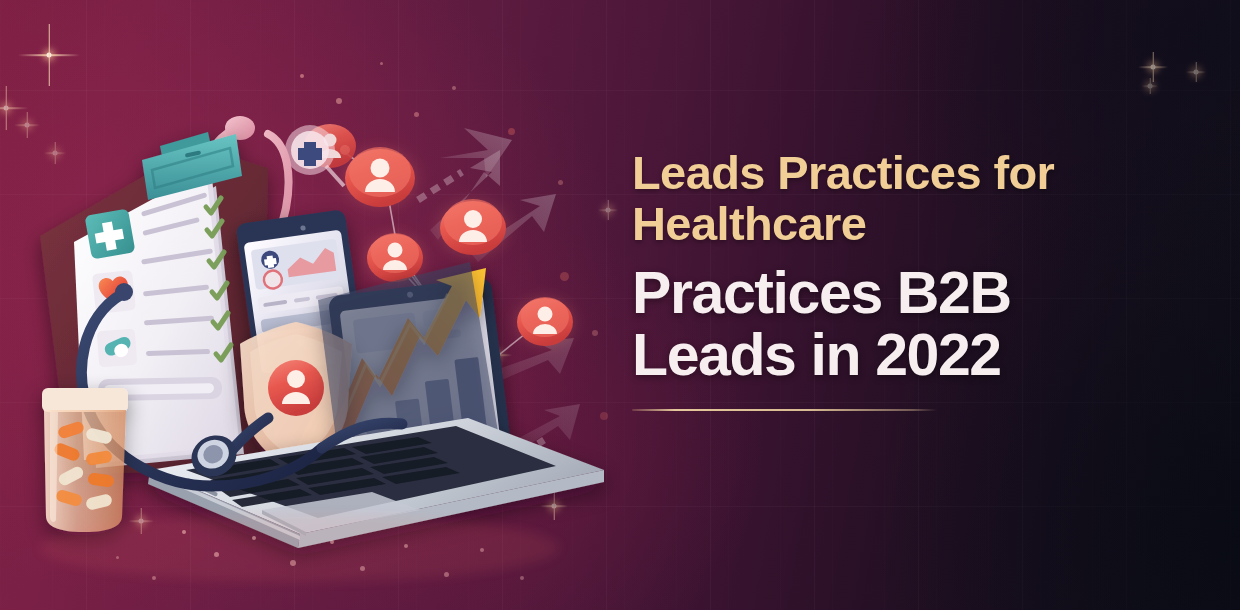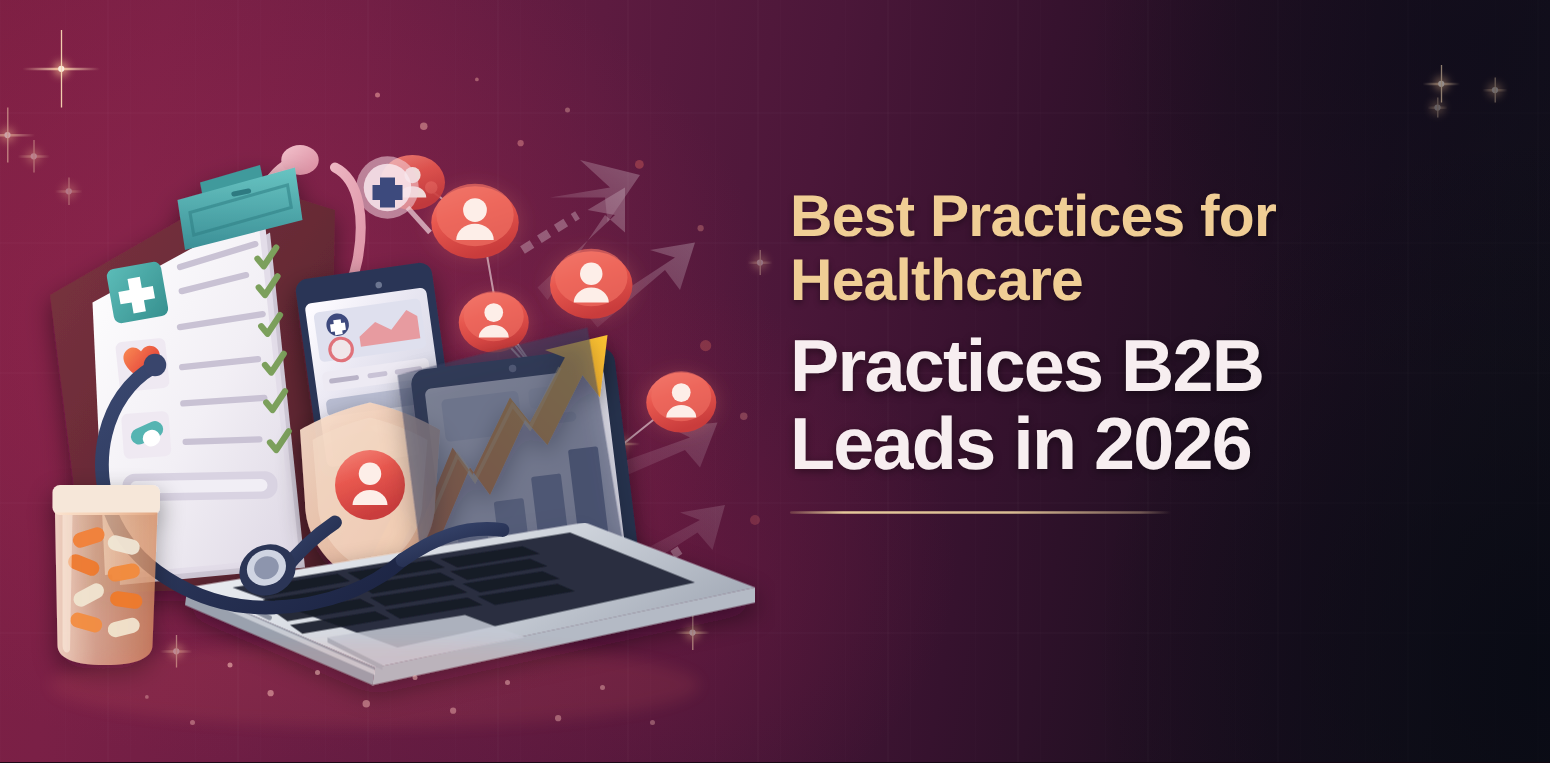--- a/index.html
+++ b/index.html
@@ -515,23 +515,23 @@
   <div class="dot" style="left:360px;top:566px;width:5px;height:5px;background:rgba(255,200,190,.42);"></div>
   <div class="dot" style="left:404px;top:544px;width:4px;height:4px;background:rgba(255,205,195,.45);"></div>
   <div class="dot" style="left:444px;top:572px;width:5px;height:5px;background:rgba(255,200,190,.4);"></div>
   <div class="dot" style="left:480px;top:548px;width:4px;height:4px;background:rgba(255,205,195,.4);"></div>
   <div class="dot" style="left:520px;top:576px;width:4px;height:4px;background:rgba(255,200,190,.35);"></div>
   <div class="dot" style="left:152px;top:576px;width:4px;height:4px;background:rgba(255,200,190,.4);"></div>
   <div class="dot" style="left:116px;top:556px;width:3px;height:3px;background:rgba(255,205,195,.35);"></div>
 
   <div class="copy">
     <div class="headline-sub">
-      <div>Best Practices for</div>
+      <div>Leads Practices for</div>
       <div>Healthcare</div>
     </div>
     <div class="headline-main">
       <div>Practices B2B</div>
-      <div>Leads in 2026</div>
+      <div>Leads in 2022</div>
     </div>
     <div class="rule"></div>
   </div>
 
 </div>
 
 </body></html>

